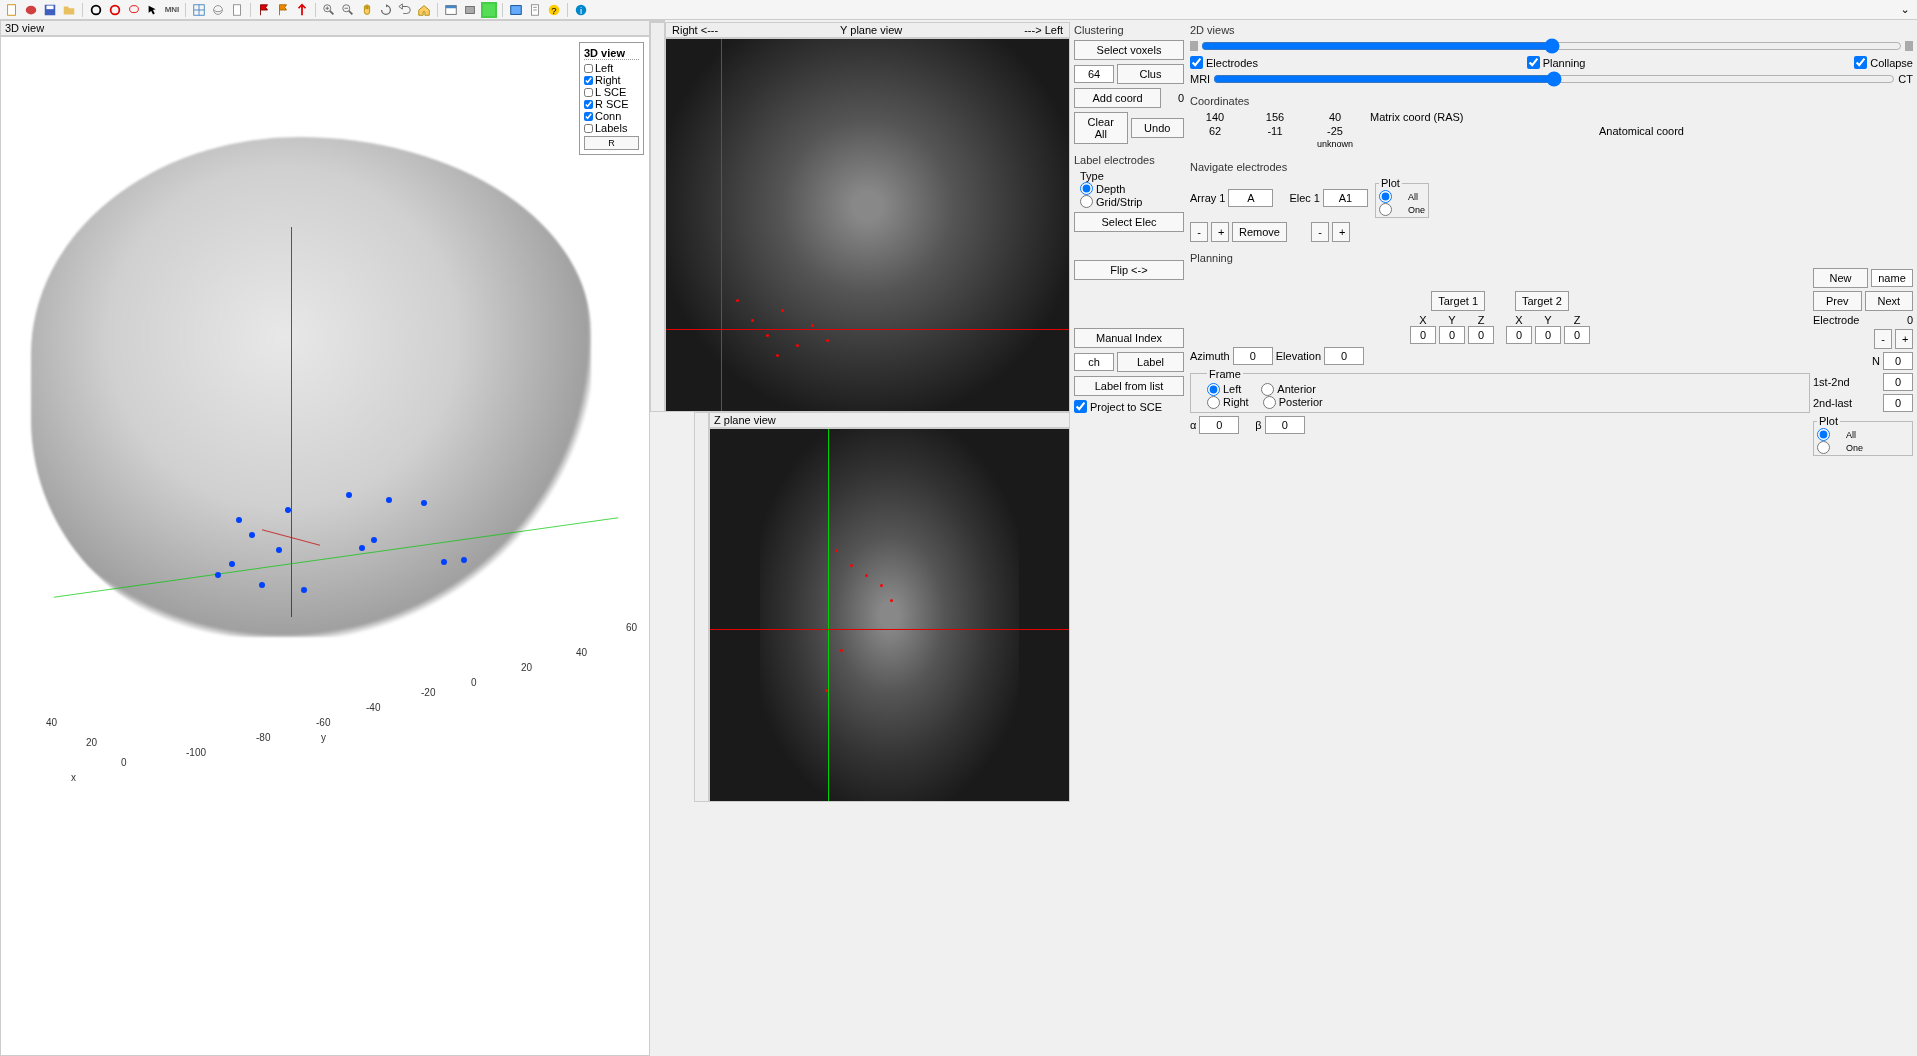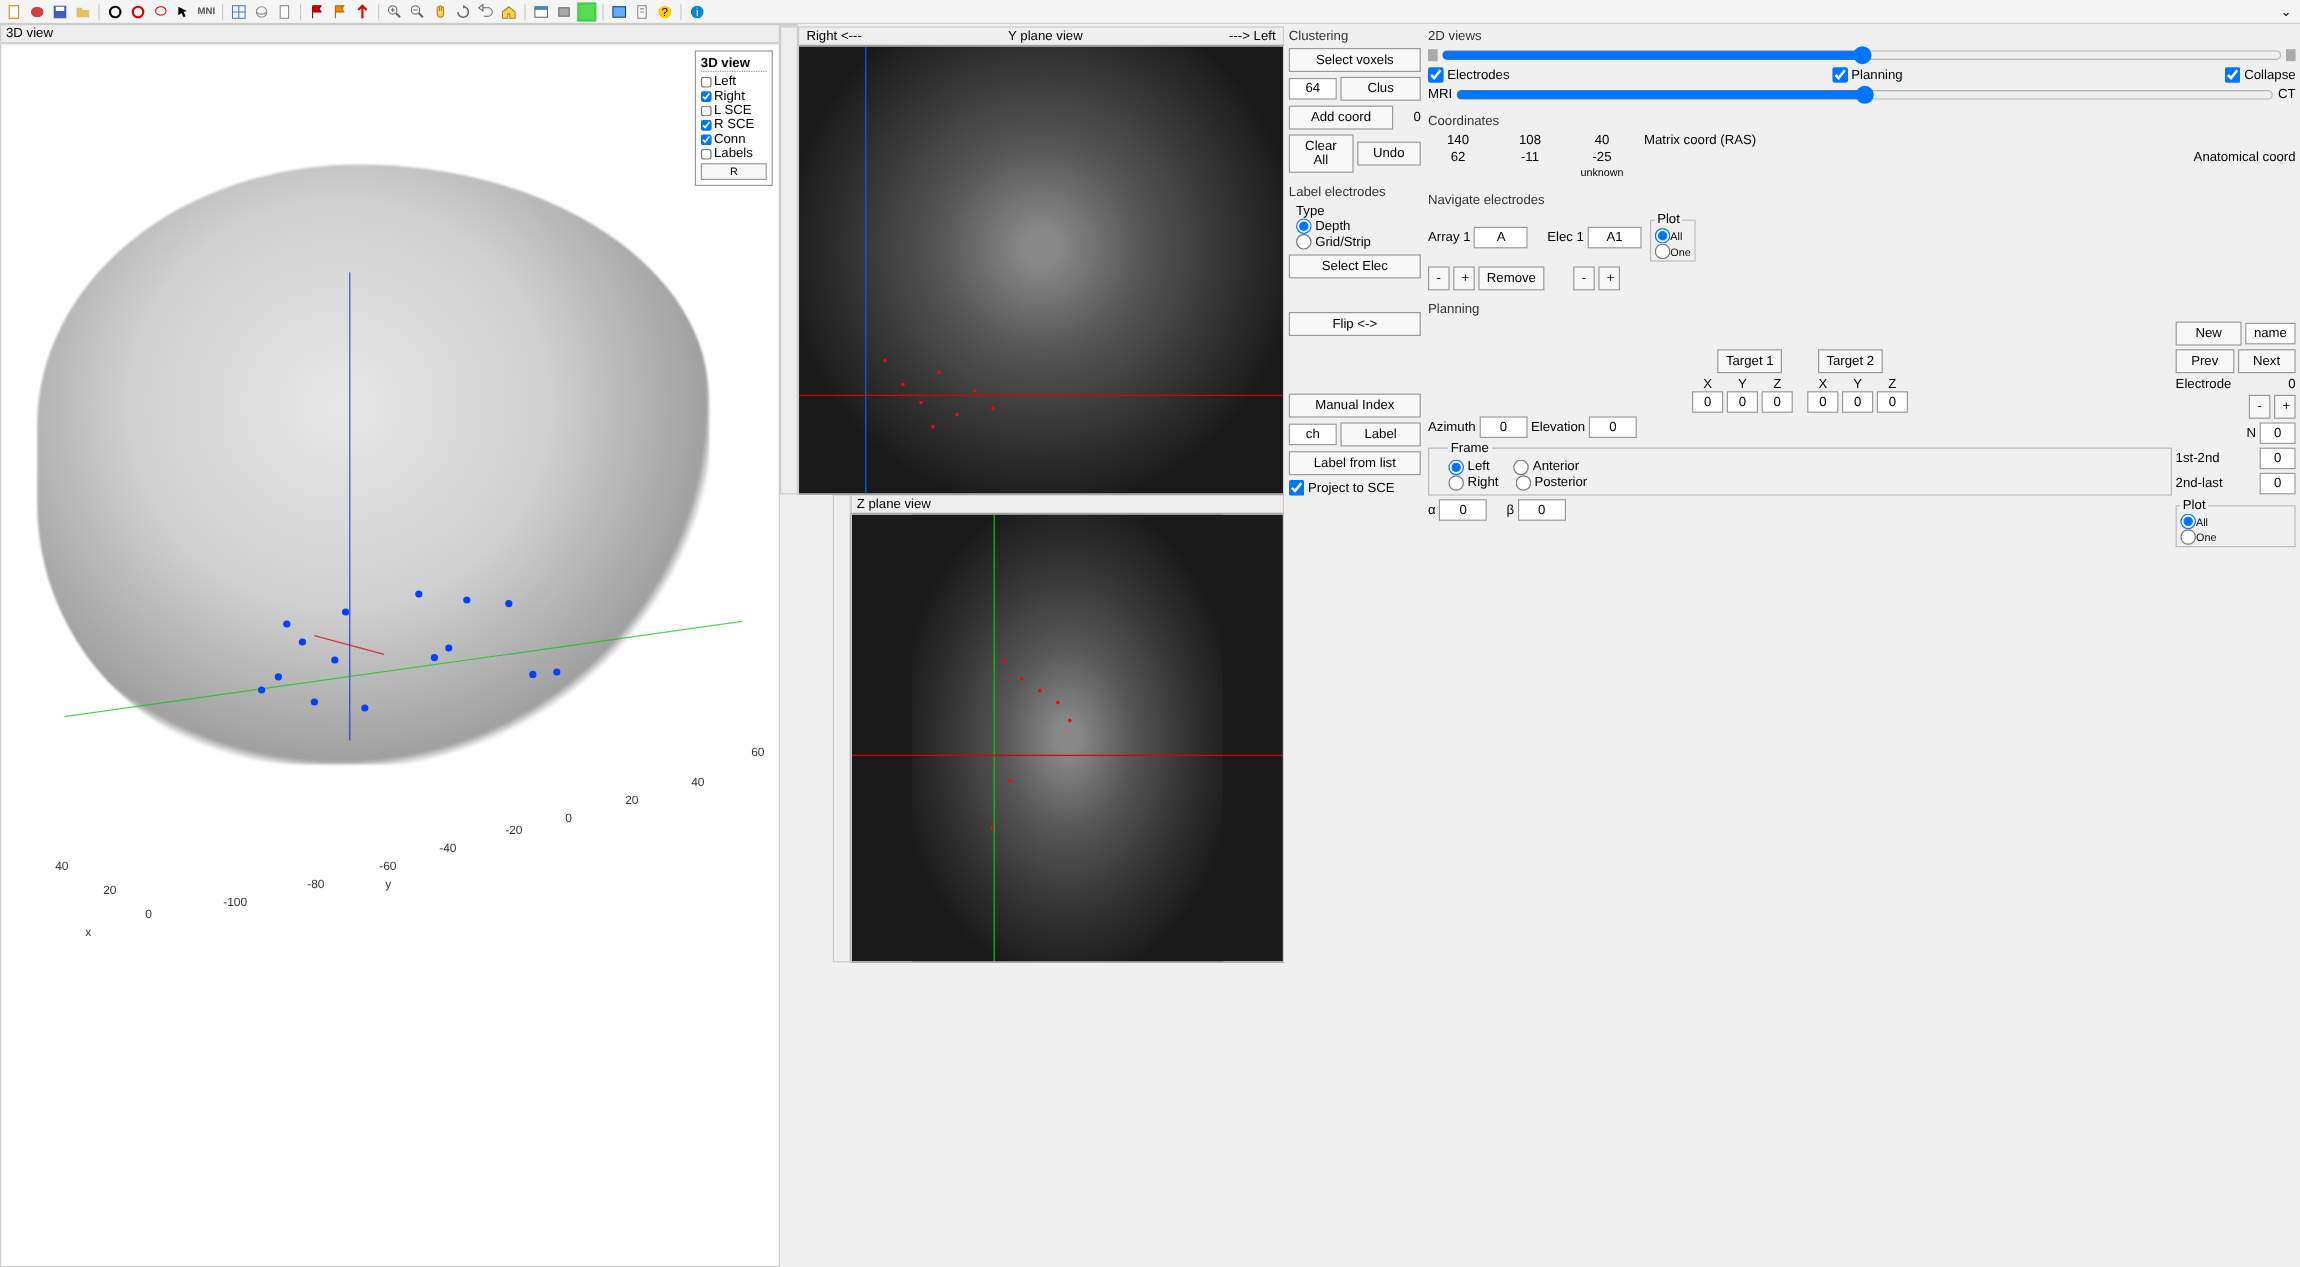--- a/index.html
+++ b/index.html
@@ -48,21 +48,21 @@
 .btn { background: #f8f8f8; border: 1px solid #999; padding: 3px 6px; font-size: 11px; cursor: pointer; }
 .inp { border: 1px solid #999; padding: 2px 3px; font-size: 11px; text-align: center; }
 .row { display: flex; gap: 3px; align-items: center; }
 .lbl { font-size: 11px; }
 fieldset { border: 1px solid #bbb; padding: 3px 16px; }
 legend { font-size: 11px; padding: 0 2px; margin-top: 25px; }
 .slider { flex: 1; height: 12px; }
 .coord-grid { display: grid; grid-template-columns: repeat(3, 50px) auto; gap: 2px 10px; font-size: 11px; }
 .coord-grid span { text-align: center; }
 .xyz-lbl { text-align: center; font-size: 11px; width: 26px; }
-.tight { gap: 0; }
+.tight { gap: 16px; }
 </style>
 </head>
 <body>
 
 <div class="toolbar">
   <span class="tb-icon">
       <svg viewBox="0 0 16 16">
         <rect x="3" y="2" width="9" height="12" fill="#fff" stroke="#cc8800"></rect>
       </svg>
     </span>
@@ -411,27 +411,27 @@
         </div>
         <div class="row">
             <span class="lbl">MRI</span>
             <input type="range" class="slider" value="50" style="">
             <span class="lbl">CT</span>
           </div>
 
         <div class="fieldset-title" style="margin-top:6px">Coordinates</div>
         <div class="coord-grid">
           <span>140</span>
-            <span>108</span>
+            <span>156</span>
             <span>40</span>
             <span style="text-align:left">Matrix coord (RAS)</span>
           <span>62</span>
             <span>-11</span>
             <span>-25</span>
-            <span style="text-align:right">Anatomical coord</span>
+            <span style="text-align:center">Anatomical coord</span>
           <span></span>
             <span></span>
             <span style="font-size:9px">unknown</span>
             <span></span>
         </div>
 
         <div class="fieldset-title" style="margin-top:8px">Navigate electrodes</div>
         <div class="row">
           <span class="lbl">Array</span>
           <span class="lbl">1</span>

